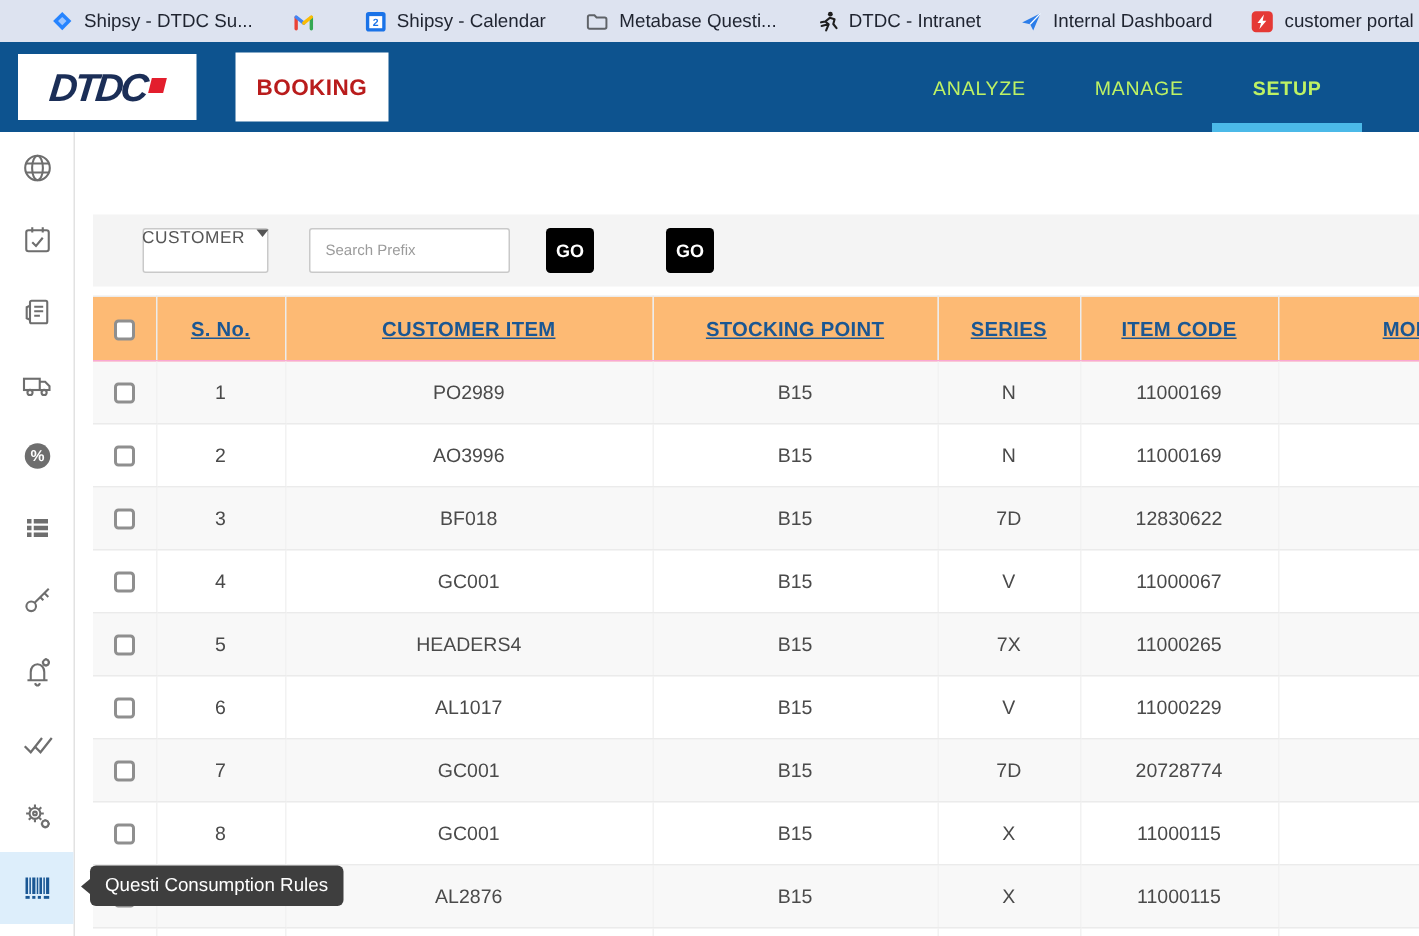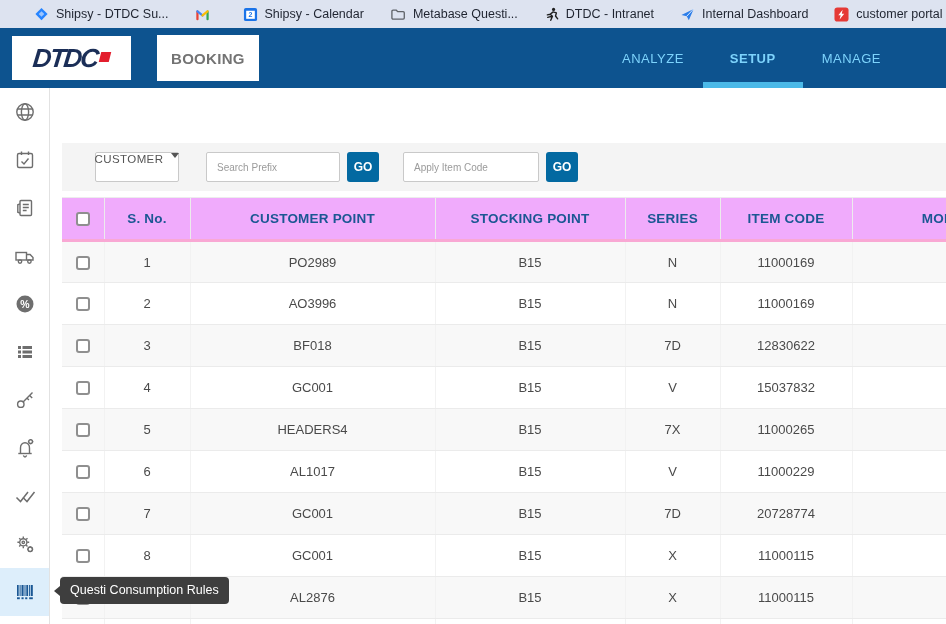--- a/index.html
+++ b/index.html
@@ -16,23 +16,23 @@
 
   
   .app-header { height:60px; background:#0d538f; display:flex; align-items:center; position:relative; }
   .logo-box { margin-left:12px; width:119px; height:44px; background:#fff; display:flex;
     align-items:center; justify-content:center; cursor:pointer; }
   .logo-text { font-weight:900; font-style:italic; font-size:26px; letter-spacing:-2px;
     color:#1b2e57; transform:skewX(-6deg); }
   .logo-red { display:inline-block; width:10px; height:10px; background:#e31e2d;
     transform:skewX(-14deg); margin-left:3px; margin-bottom:2px; }
   .module-box { margin-left:26px; height:46px; background:#fff; padding:0 14px; display:flex;
-    align-items:center; color:#737373; font-weight:700; font-size:15px; letter-spacing:.3px; }
+    align-items:center; color:#b91c1c; font-weight:700; font-size:15px; letter-spacing:.3px; }
   .top-nav { margin-left:auto; display:flex; height:100%; padding-right:42px; }
-  .nav-item { padding:0 23px; display:flex; align-items:center; color:#7dd3fc; font-size:13px;
+  .nav-item { padding:0 23px; display:flex; align-items:center; color:#bef264; font-size:13px;
     letter-spacing:.5px; font-weight:500; position:relative; cursor:pointer; }
   .nav-item.active { font-weight:700; }
   .nav-item.active::after { content:''; position:absolute; left:50%; transform:translateX(-50%);
     bottom:0; width:100px; height:6px; background:#4bb9e8; }
 
   
   .content { display:flex; height:536px; }
   .sidebar { width:50px; border-right:1px solid #e2e2e2; background:#fff; display:flex;
     flex-direction:column; }
   .side-item { height:48px; display:flex; align-items:center; justify-content:center; cursor:pointer; }
@@ -46,31 +46,31 @@
     display:flex; align-items:center; padding-left:33px; }
   .dropdown { background:#fff; border:1px solid #c9c9c9; border-radius:2px; height:30px; width:84px;
     display:flex; align-items:flex-start; justify-content:center; gap:8px; font-size:11.5px; color:#555;
     letter-spacing:.4px; cursor:pointer; }
   .caret-down { width:0; height:0; border-left:4.5px solid transparent;
     border-right:4.5px solid transparent; border-top:5px solid #555; }
   .text-input { height:30px; width:134px; border:1px solid #c9c9c9; border-radius:2px;
     padding:0 10px; font-size:10px; color:#333; background:#fff; outline:none;
     font-family:"Liberation Sans", sans-serif; }
   .text-input::placeholder { color:#9b9b9b; }
-  .go-btn { height:30px; width:32px; background:#0369a1; color:#fff; font-weight:700; font-size:12px;
-    border:none; border-radius:3px; margin-left:7px; cursor:pointer;
+  .go-btn { height:30px; width:32px; background:#000000; color:#fff; font-weight:700; font-size:12px;
+    border:none; border-radius:3px; margin-left:24px; cursor:pointer;
     font-family:"Liberation Sans", sans-serif; }
   .gap-lg { width:27px; } .gap-md { width:24px; }
 
   
   .table-area { position:absolute; left:12px; top:109px; width:980px; }
   table { border-collapse:collapse; table-layout:fixed; width:980px; background:#fff; }
   thead th { height:43px; font-size:13.5px; font-weight:700; color:#1b5793;
-    border-top:1px solid #ececec; border-bottom:3px solid #f9a8d4; border-right:1px solid #ececec;
-    background:#f0abfc; letter-spacing:.2px; text-align:center; }
+    border-top:1px solid #ececec; border-bottom:1px solid #f9a8d4; border-right:1px solid #ececec;
+    background:#fdba74; letter-spacing:.2px; text-align:center;text-decoration:underline; }
   tbody td { height:42px; text-align:center; font-size:13px; color:#4a4a4a;
     border-bottom:1px solid #ebebeb; border-right:1px solid #f2f2f2; }
   tbody tr:nth-child(odd) { background:#f8f8f8; }
   tbody tr:nth-child(even) { background:#fff; }
   input.cb { appearance:none; -webkit-appearance:none; width:14px; height:14px;
     border:2px solid #8f8f8f; border-radius:3px; background:#fff; cursor:pointer;
     vertical-align:middle; }
 
   
   .tooltip { position:absolute; left:60px; top:577px; background:#3e3e3e; color:#fff;
@@ -158,25 +158,25 @@
       <span class="logo-text">DTDC</span>
       <span class="logo-red"></span>
     </div>
     <div class="module-box">
       <span>BOOKING</span>
     </div>
     <div class="top-nav">
       <div class="nav-item">
         <span>ANALYZE</span>
       </div>
+      <div class="nav-item">
+        <span>MANAGE</span>
+      </div>
       <div class="nav-item active">
         <span>SETUP</span>
-      </div>
-      <div class="nav-item">
-        <span>MANAGE</span>
       </div>
     </div>
   </div>
 
   <div class="content">
 
     <div class="sidebar">
       <div class="side-item">
         <svg width="22" height="22" viewBox="0 0 22 22" fill="none" stroke="#6e6e6e" stroke-width="1.4">
             <circle cx="11" cy="11" r="8.2"></circle>
@@ -273,40 +273,39 @@
 
       <div class="filterbar">
         <div class="dropdown">
           <span>CUSTOMER</span>
           <span class="caret-down"></span>
         </div>
         <div class="gap-lg"></div>
         <input class="text-input" type="text" placeholder="Search Prefix" style="">
         <button class="go-btn">GO</button>
         <div class="gap-md"></div>
-        <input class="text-input" type="text" style="width: 136px;" placeholder="Apply Item Code">
         <button class="go-btn">GO</button>
       </div>
 
       <div class="table-area">
         <table>
           <colgroup>
             <col style="width:42px">
               <col style="width:86px">
               <col style="width:245px">
             <col style="width:190px">
               <col style="width:95px">
               <col style="width:132px">
             <col style="width:190px">
           </colgroup>
           <thead>
             <tr>
               <th><input type="checkbox" class="cb" style=""></th>
               <th>S. No.</th>
-              <th>CUSTOMER POINT</th>
+              <th>CUSTOMER ITEM</th>
               <th>STOCKING POINT</th>
               <th>SERIES</th>
               <th>ITEM CODE</th>
               <th>MONTH</th>
             </tr>
           </thead>
           <tbody>
             <tr>
               <td><input type="checkbox" class="cb" style=""></td>
               <td>1</td>
@@ -333,21 +332,21 @@
               <td>7D</td>
               <td>12830622</td>
               <td></td>
             </tr>
             <tr>
               <td><input type="checkbox" class="cb" style=""></td>
               <td>4</td>
               <td>GC001</td>
               <td>B15</td>
               <td>V</td>
-              <td>15037832</td>
+              <td>11000067</td>
               <td></td>
             </tr>
             <tr>
               <td><input type="checkbox" class="cb" style=""></td>
               <td>5</td>
               <td>HEADERS4</td>
               <td>B15</td>
               <td>7X</td>
               <td>11000265</td>
               <td></td>

